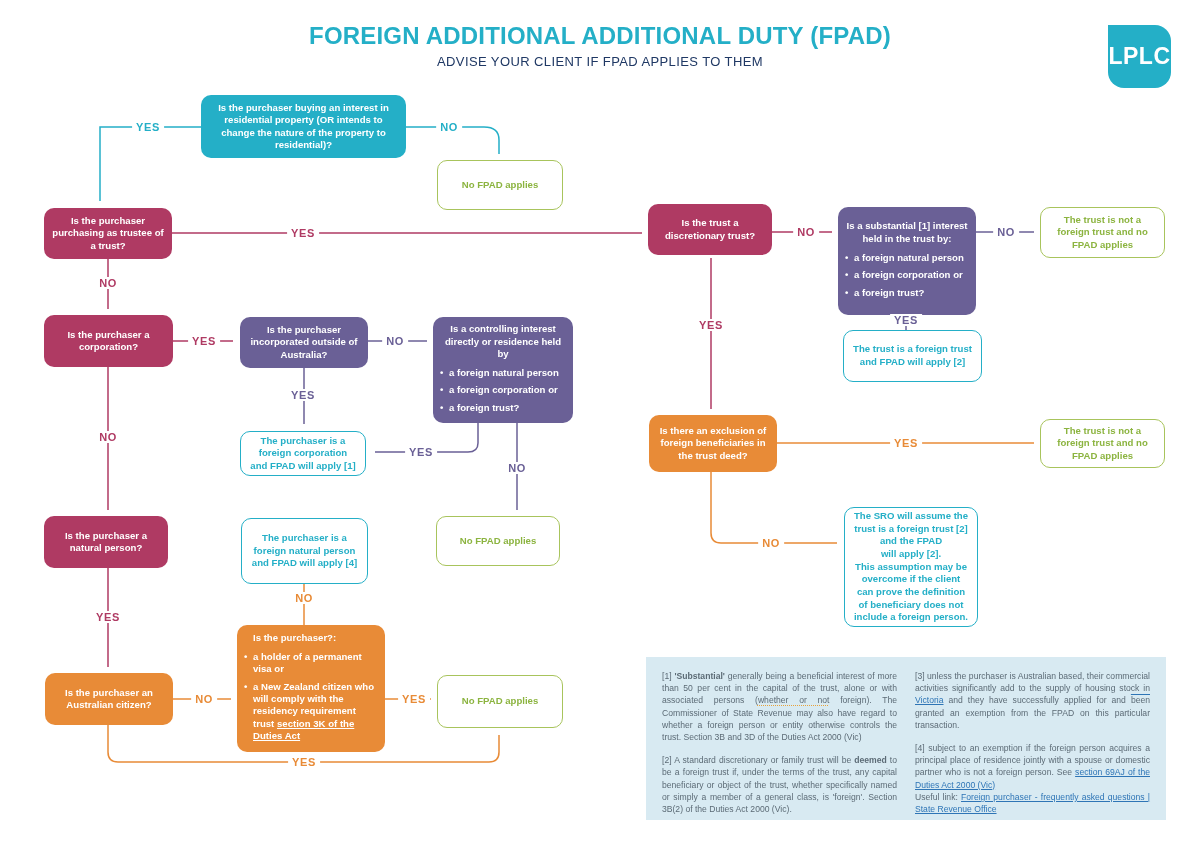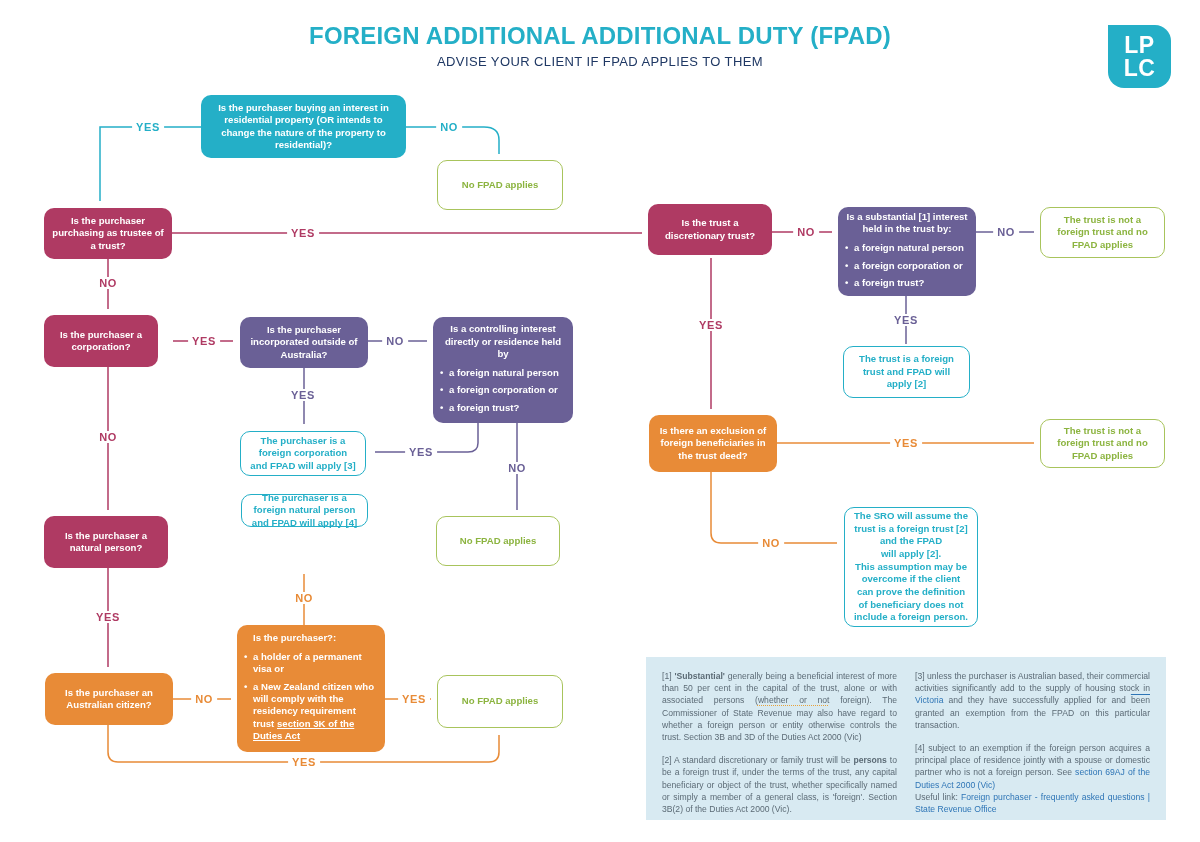--- a/index.html
+++ b/index.html
@@ -8,21 +8,21 @@
   .wires{position:absolute;left:0;top:0;width:1200px;height:842px;}
   .wires path{fill:none;stroke-width:1.5px;}
   .wc{stroke:#24AFC7}.wm{stroke:#AF3A63}.wp{stroke:#6A6096}.wo{stroke:#E88B37}
 
   .hdr{position:absolute;left:0;top:22px;width:1200px;text-align:center;}
   .title{font-size:24px;font-weight:bold;color:#24AFC7;letter-spacing:.2px;}
   .subtitle{font-size:13px;color:#1F3864;margin-top:4px;letter-spacing:.4px;}
 
   .logo{position:absolute;left:1108px;top:25px;width:63px;height:63px;background:#24AFC7;
         border-radius:0 16px 16px 16px;color:#fff;font-weight:bold;font-size:23px;line-height:.98;
-        display:flex;flex-direction:column;align-items:center;justify-content:center;letter-spacing:.5px;}
+        display:flex;flex-direction:row;align-items:center;justify-content:center;letter-spacing:.5px;}
 
   .box{position:absolute;border-radius:10px;color:#fff;font-weight:bold;font-size:9.6px;line-height:1.3;
        display:flex;align-items:center;justify-content:center;text-align:center;padding:5px 7px;box-sizing:border-box;}
   .box.teal{background:#24AFC7}
   .box.crimson{background:#AF3A63}
   .box.purple{background:#6A6096}
   .box.orange{background:#E88B37}
   .box.bl{flex-direction:column;}
   .bt{margin-bottom:4px;}
   .bi{text-align:left;position:relative;padding-left:9px;margin:2.5px 0;align-self:stretch;}
@@ -37,21 +37,21 @@
 
   .el{position:absolute;transform:translate(-50%,-50%);background:#fff;padding:0 4px;
       font-weight:bold;font-size:11px;letter-spacing:.6px;}
   .el.c{color:#24AFC7}.el.m{color:#AF3A63}.el.p{color:#6A6096}.el.o{color:#E88B37}
 
   .footnotes{position:absolute;left:646px;top:657px;width:520px;height:163px;background:#D8EAF2;
              display:flex;gap:18px;padding:13px 16px;box-sizing:border-box;}
   .fcol{flex:1;}
   .fn{font-size:8.6px;color:#5C6B76;line-height:1.42;margin:0 0 11px 0;text-align:justify;white-space:pre-line;}
   .seg-b{font-weight:bold;}
-  .seg-link{color:#2E75B6;margin-top:15px;}
+  .seg-link{color:#2E75B6;text-decoration:underline;margin-top:15px;}
   .seg-sq{text-decoration:underline dotted #E8A23C;text-underline-offset:2px;}
   .seg-ov{text-decoration:overline #2E75B6;}
 </style>
 </head>
 <body>
 
 <div class="stage">
 
   <svg class="wires" width="1200" height="842" viewBox="0 0 1200 842">
     <defs>
@@ -102,21 +102,21 @@
   </div>
 
   <div class="box teal" style="left:201px;top:95px;width:205px;height:63px">
       <span>Is the purchaser buying an interest in residential property (OR intends to change the nature of the property to residential)?</span>
     </div>
 
   <div class="box crimson" style="left:44px;top:208px;width:128px;height:51px">
       <span>Is the purchaser purchasing as trustee of a trust?</span>
     </div>
 
-  <div class="box crimson" style="left:44px;top:315px;width:114px;height:52px">
+  <div class="box crimson" style="left:44px;top:315px;width:129px;height:52px">
       <span>Is the purchaser a corporation?</span>
     </div>
 
   <div class="box purple" style="left:240px;top:317px;width:128px;height:51px">
       <span>Is the purchaser incorporated outside of Australia?</span>
     </div>
 
   <div class="box purple bl" style="left:433px;top:317px;width:140px;height:106px">
     <div class="bt">Is a controlling interest directly or residence held by</div>
     <div class="bi">a foreign natural person</div>
@@ -135,39 +135,39 @@
   <div class="box orange bl" style="left:237px;top:625px;width:148px;height:127px">
     <div class="bt" style="align-self:stretch;text-align:left;padding-left:9px">Is the purchaser?:</div>
     <div class="bi"><span>a  holder of a permanent visa or</span></div>
     <div class="bi"><span>a New Zealand citizen who  will comply with the residency requirement trust </span><span class="seg-u">section 3K of the Duties Act</span></div>
   </div>
 
   <div class="box crimson" style="left:648px;top:204px;width:124px;height:51px">
       <span>Is the trust a discretionary trust?</span>
     </div>
 
-  <div class="box purple bl" style="left:838px;top:207px;width:138px;height:89px">
+  <div class="box purple bl" style="left:838px;top:207px;width:138px;height:108px">
     <div class="bt">Is a substantial [1] interest held in the trust by:</div>
     <div class="bi">a foreign natural person</div>
     <div class="bi">a foreign corporation or</div>
     <div class="bi">a foreign trust?</div>
   </div>
 
   <div class="box orange" style="left:649px;top:415px;width:128px;height:57px">
       <span>Is there an exclusion of foreign beneficiaries in the trust deed?</span>
     </div>
 
   <div class="obox green" style="left:437px;top:160px;width:126px;height:50px">No FPAD applies</div>
   <div class="obox green" style="left:436px;top:516px;width:124px;height:50px">No FPAD applies</div>
   <div class="obox green" style="left:437px;top:675px;width:126px;height:53px">No FPAD applies</div>
   <div class="obox green" style="left:1040px;top:207px;width:125px;height:51px">The trust is not a foreign trust and no FPAD applies</div>
   <div class="obox green" style="left:1040px;top:419px;width:125px;height:49px">The trust is not a foreign trust and no FPAD applies</div>
-  <div class="obox cyan" style="left:240px;top:431px;width:126px;height:45px">The purchaser is a foreign corporation and FPAD will apply [3]</div>
-  <div class="obox cyan" style="left:241px;top:494px;width:127px;height:33px">The purchaser is a foreign natural person and FPAD will apply [4]</div>
-  <div class="obox cyan" style="left:843px;top:346px;width:127px;height:52px">The trust is a foreign trust and FPAD will apply [2]</div>
+  <div class="obox cyan" style="left:240px;top:431px;width:126px;height:45px">The purchaser is a foreign corporation and FPAD will apply [1]</div>
+  <div class="obox cyan" style="left:241px;top:518px;width:127px;height:66px">The purchaser is a foreign natural person and FPAD will apply [4]</div>
+  <div class="obox cyan" style="left:843px;top:330px;width:139px;height:52px">The trust is a foreign trust and FPAD will apply [2]</div>
   <div class="obox cyan" style="left:844px;top:507px;width:134px;height:120px">The SRO will assume the trust is a foreign trust [2]
 and the FPAD
 will apply [2].
 This assumption may be overcome if the client can prove the definition of beneficiary does not include a foreign person.</div>
 
   <span class="el c" style="left:148px;top:127px">YES</span>
   <span class="el c" style="left:449px;top:127px">NO</span>
   <span class="el m" style="left:303px;top:233px">YES</span>
   <span class="el m" style="left:108px;top:283px">NO</span>
   <span class="el m" style="left:204px;top:341px">YES</span>
@@ -184,21 +184,21 @@
   <span class="el m" style="left:806px;top:232px">NO</span>
   <span class="el m" style="left:711px;top:325px">YES</span>
   <span class="el p" style="left:1006px;top:232px">NO</span>
   <span class="el p" style="left:906px;top:320px">YES</span>
   <span class="el o" style="left:906px;top:443px">YES</span>
   <span class="el o" style="left:771px;top:543px">NO</span>
 
   <div class="footnotes">
     <div class="fcol">
       <p class="fn"><span>[1] </span><span class="seg-b">'Substantial'</span><span> generally being a beneficial interest of more than 50 per cent in the capital of the trust, alone  or with associated persons (</span><span class="seg-sq">whether or not</span><span> foreign). The Commissioner of State Revenue may also have regard to whether a foreign person or entity otherwise controls the trust. Section 3B and 3D of the Duties Act 2000 (Vic)</span></p>
-      <p class="fn"><span>[2] A standard discretionary or family trust will be </span><span class="seg-b">persons</span><span> to be a foreign trust if, under the terms of  the trust, any capital beneficiary or object of the trust, whether specifically named or simply a member of a general class, is 'foreign'. Section 3B(2) of the Duties Act 2000  (Vic).</span></p>
+      <p class="fn"><span>[2] A standard discretionary or family trust will be </span><span class="seg-b">deemed</span><span> to be a foreign trust if, under the terms of  the trust, any capital beneficiary or object of the trust, whether specifically named or simply a member of a general class, is 'foreign'. Section 3B(2) of the Duties Act 2000  (Vic).</span></p>
     </div>
     <div class="fcol">
       <p class="fn"><span>[3] unless the purchaser is Australian based, their commercial activities significantly add to the supply of housing stock in </span><span class="seg-link">Victoria</span><span> and they have successfully applied for and </span><span class="seg-ov">been</span><span> granted an exemption from the FPAD on this particular transaction.</span></p>
       <p class="fn"><span>[4] subject to an exemption if the foreign person acquires a principal place of residence jointly with a spouse or domestic partner who is not a foreign person. See </span><span class="seg-link">section 69AJ of the Duties Act 2000 (Vic)</span><span>
 Useful  link: </span><span class="seg-link">Foreign purchaser - frequently asked questions | State Revenue Office</span></p>
     </div>
   </div>
 
 </div>
 

